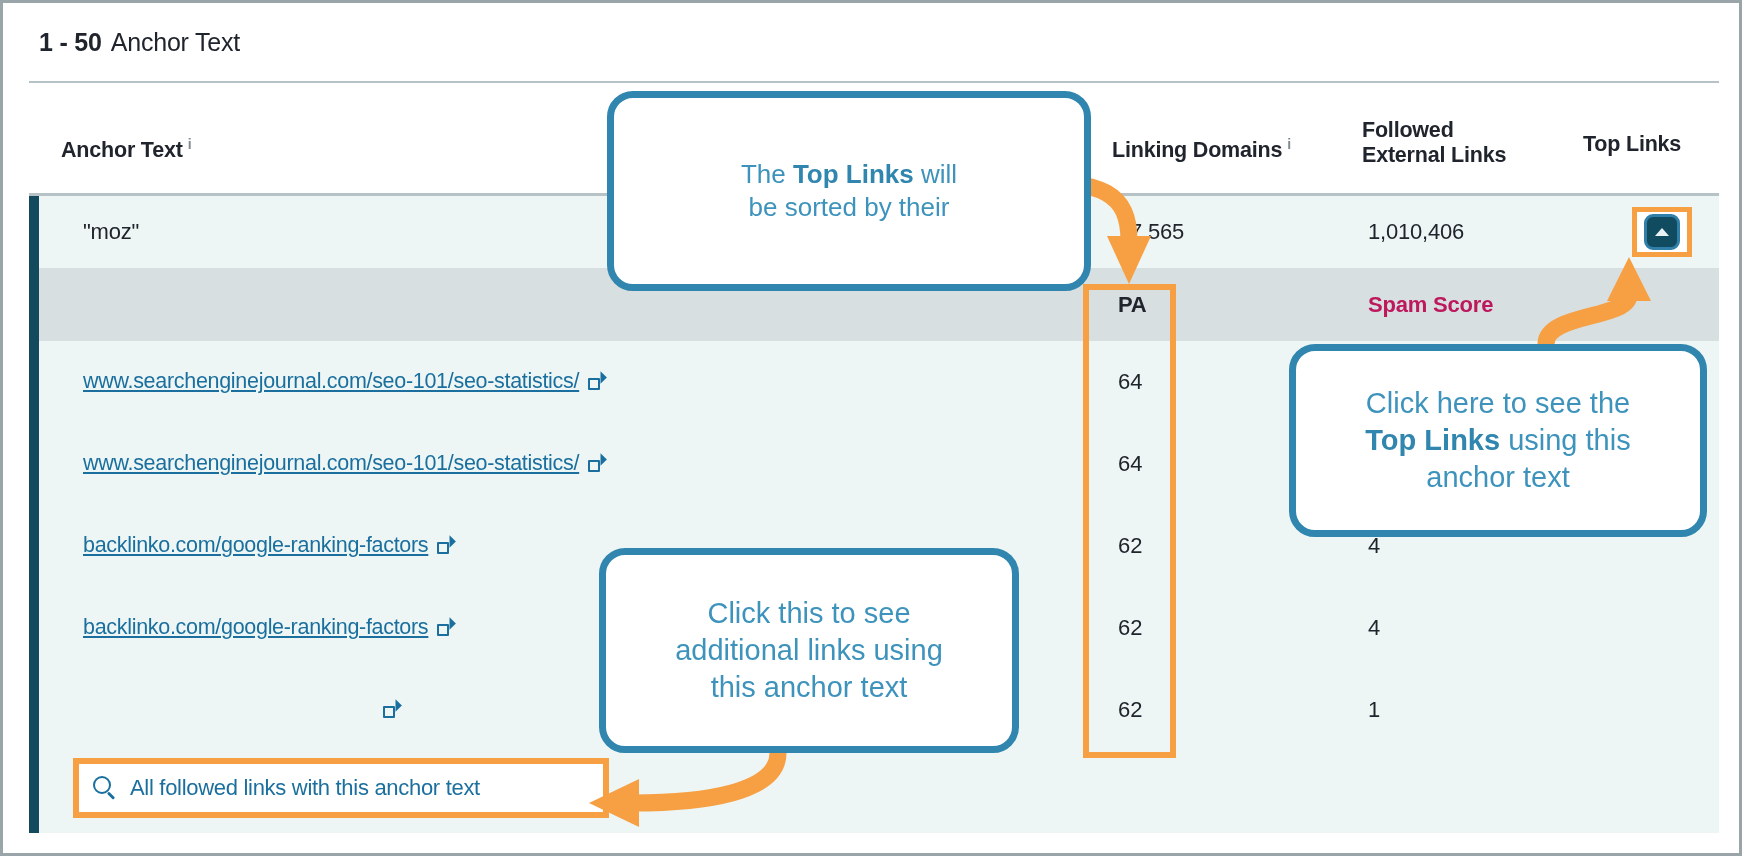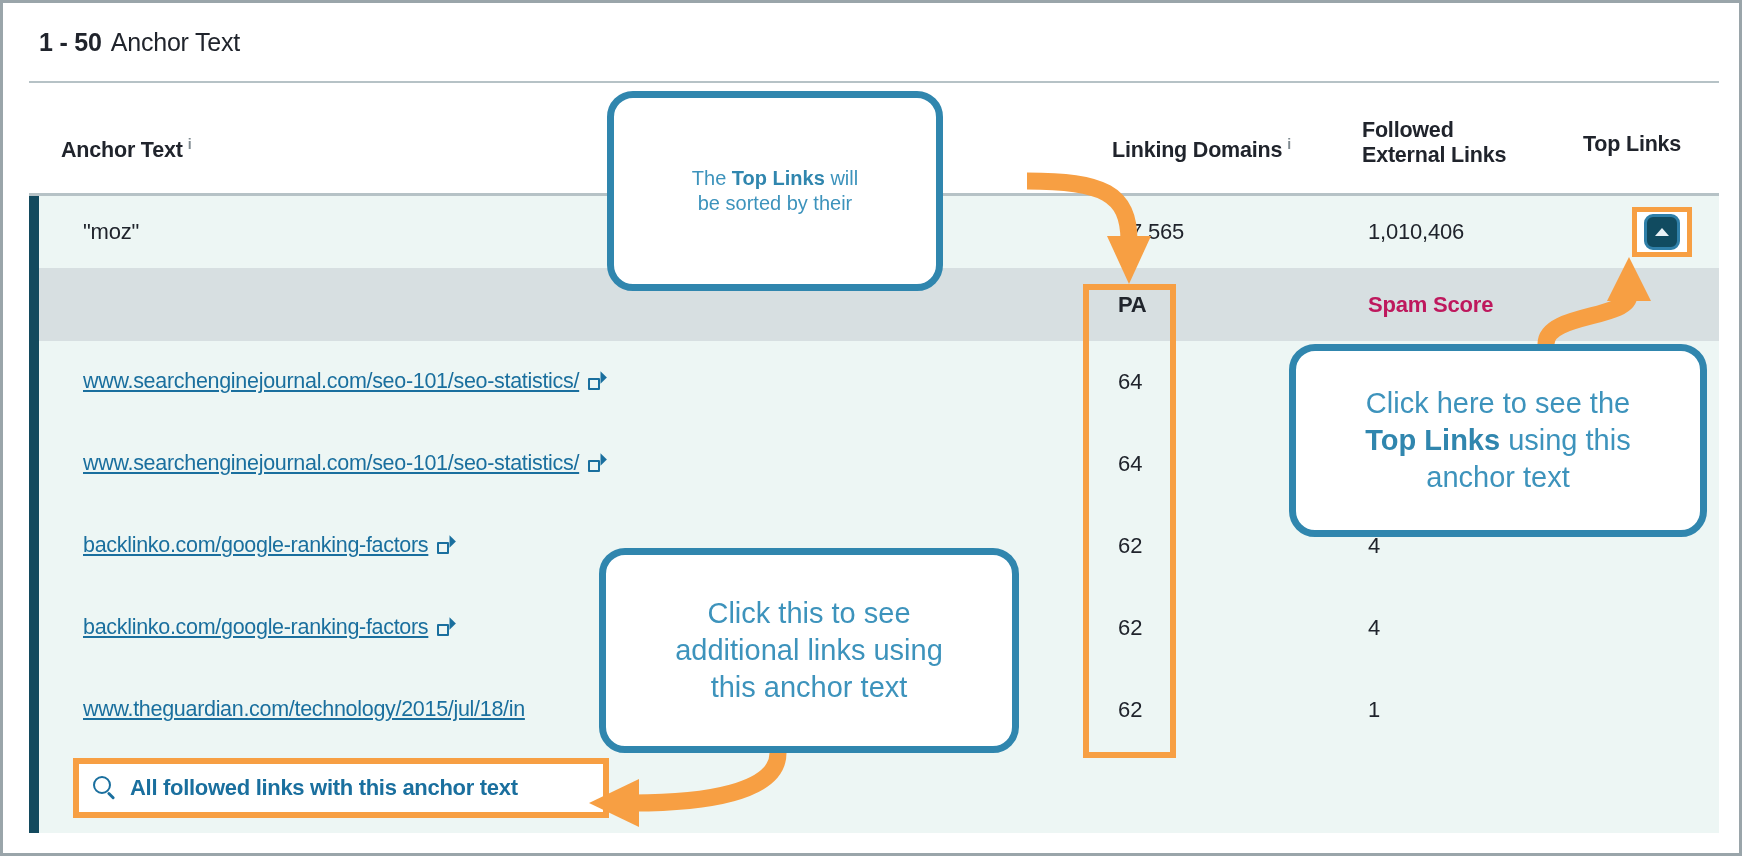--- a/index.html
+++ b/index.html
@@ -283,21 +283,21 @@
     position: absolute;
     left: 15px; top: 15px;
     width: 9px; height: 2.5px;
     background: #1a6f9e;
     transform: rotate(45deg);
     transform-origin: left center;
     border-radius: 2px;
   }
   .all-links-text {
     font-size: 22px;
-    font-weight: bold;
+    font-weight: normal;
     color: #1a6f9e;
     letter-spacing: -0.3px;
     white-space: nowrap;
   }
 
   
   #pa-col-highlight {
     position: absolute;
     left: 1080px;
     top: 281px;
@@ -320,23 +320,23 @@
     text-align: center;
     box-sizing: border-box;
     color: #3d93bc;
     line-height: 1.27;
   }
   .callout b { color: #3086ae; }
 
   #callout-sorted {
     left: 604px;
     top: 88px;
-    width: 336px;
+    width: 484px;
     height: 200px;
-    font-size: 20px;
+    font-size: 26px;
   }
   #callout-toplinks {
     left: 1286px;
     top: 341px;
     width: 418px;
     height: 193px;
     font-size: 29px;
   }
   #callout-additional {
     left: 596px;
@@ -417,21 +417,21 @@
       <a class="link-url" href="#"><span>backlinko.com/google-ranking-factors</span><span class="ext-icon"><span class="box"></span><span class="arr"></span></span></a>
       <div class="pa-val">62</div>
       <div class="spam-val">4</div>
     </div>
     <div class="row link-row" style="top:391px;">
       <a class="link-url" href="#"><span>backlinko.com/google-ranking-factors</span><span class="ext-icon"><span class="box"></span><span class="arr"></span></span></a>
       <div class="pa-val">62</div>
       <div class="spam-val">4</div>
     </div>
     <div class="row link-row" style="top:473px;">
-      <a class="link-url" href="#"><span>www.theguardian.com/technology/2015/jul/18/in</span><span class="ext-icon" style="margin-left:300px;"><span class="box"></span><span class="arr"></span></span></a>
+      <a class="link-url" href="#"><span class="ext-icon" style="margin-left:300px;"><span class="box"></span><span class="arr"></span></span></a>
       <div class="pa-val">62</div>
       <div class="spam-val">1</div>
     </div>
 
     <div class="all-links-wrap">
       <div class="all-links-highlight"></div>
       <div class="all-links-inner">
         <span class="search-icon">
           <span class="circ"></span>
             <span class="handle"></span>

